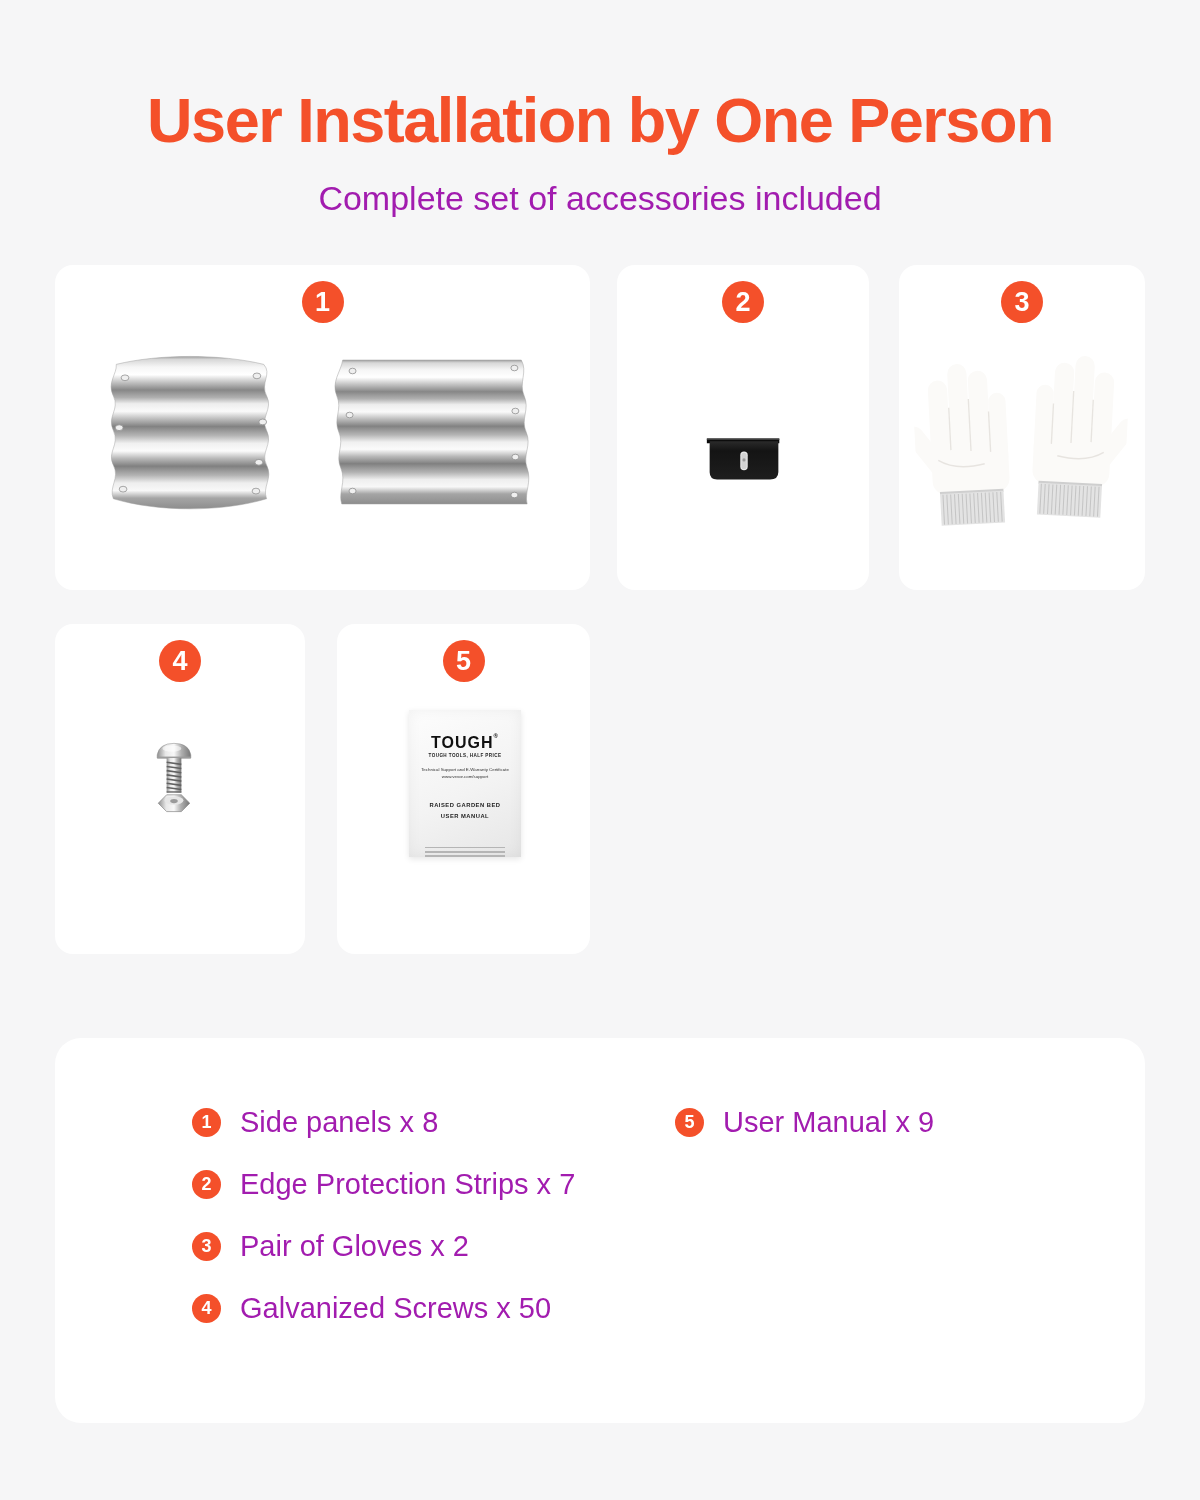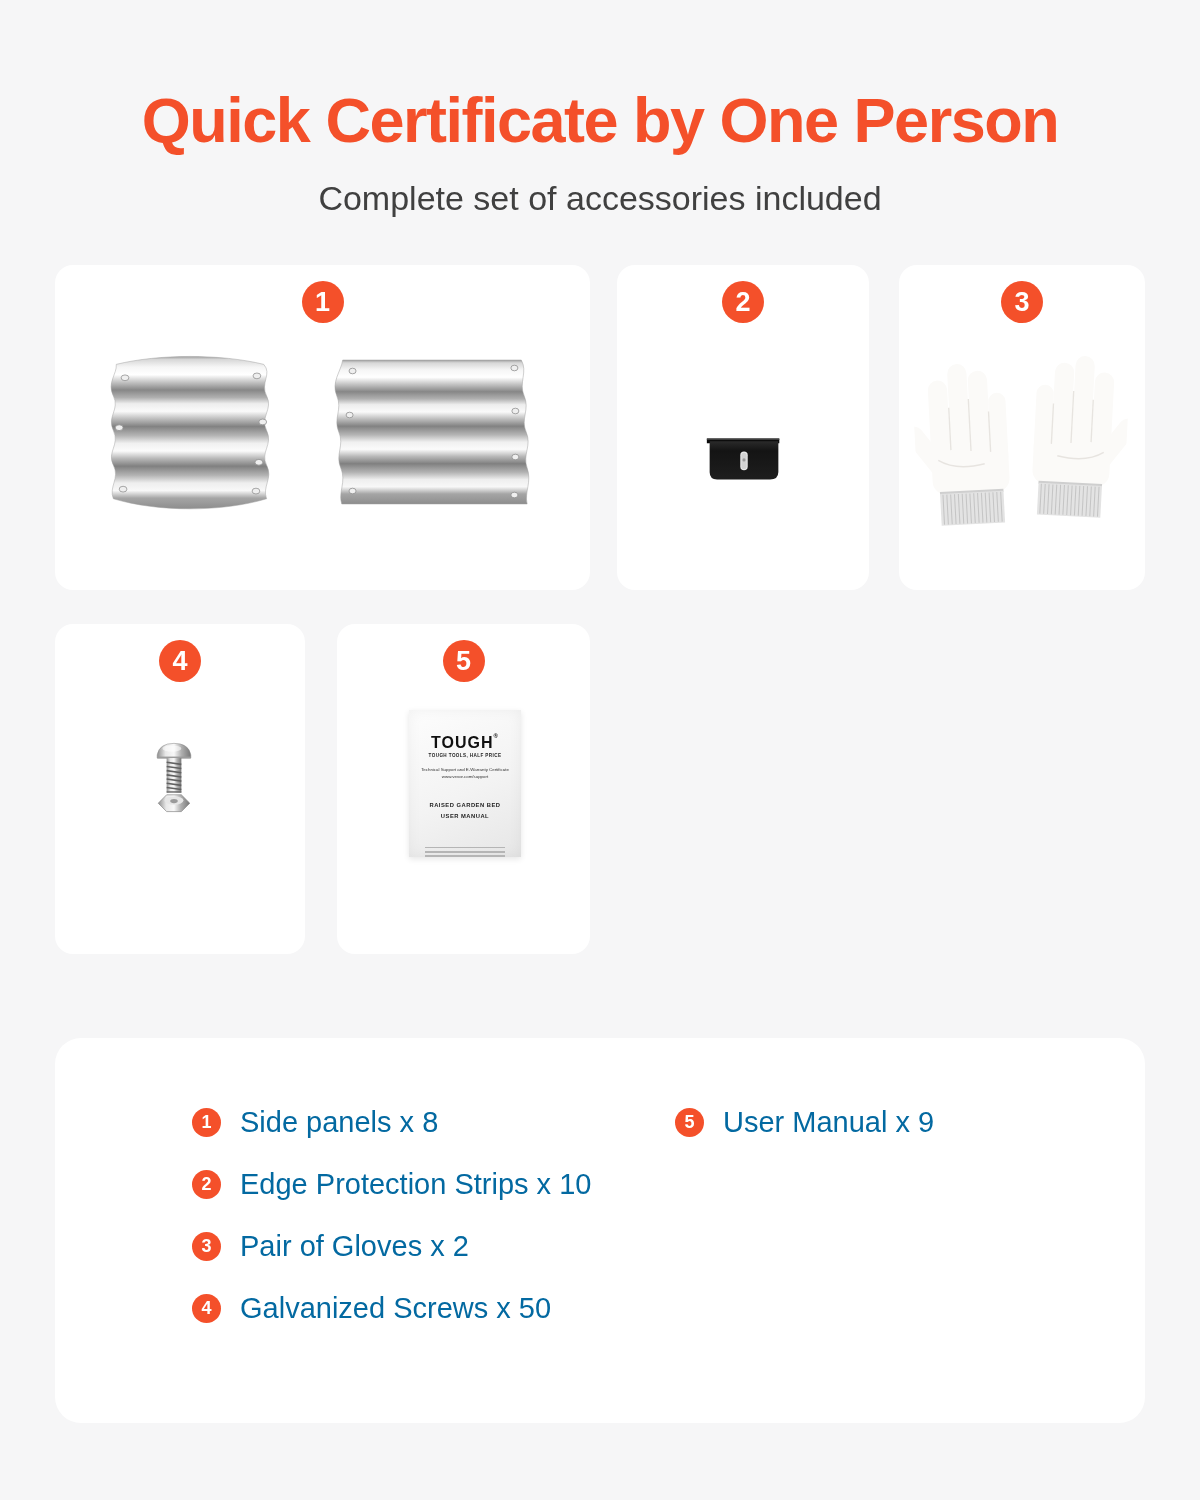--- a/index.html
+++ b/index.html
@@ -8,21 +8,21 @@
     background:#f6f6f7;
     font-family:"Liberation Sans",sans-serif;
   }
   .title{
     position:absolute;top:84px;left:0;width:1200px;margin:0;
     text-align:center;font-size:63px;font-weight:700;letter-spacing:-1.5px;
     color:#f4502a;
   }
   .subtitle{
     position:absolute;top:179px;left:0;width:1200px;
-    text-align:center;font-size:34px;color:#404040;
+    text-align:center;font-size:34px;color:#a21caf;
   }
   .card{position:absolute;background:#ffffff;border-radius:18px}
   #card1{left:55px;top:265px;width:535px;height:325px}
   #card2{left:617px;top:265px;width:252px;height:325px}
   #card3{left:899px;top:265px;width:246px;height:325px}
   #card4{left:55px;top:624px;width:250px;height:330px}
   #card5{left:337px;top:624px;width:253px;height:330px}
   .badge{
     position:absolute;top:16px;left:50%;transform:translateX(-50%);
     width:42px;height:42px;border-radius:50%;background:#f4502a;
@@ -56,31 +56,31 @@
   .legend{
     position:absolute;left:55px;top:1038px;width:1090px;height:385px;
     background:#ffffff;border-radius:26px;
   }
   .lrow{position:absolute;display:flex;align-items:center;gap:19px;height:30px}
   .lrow .dot{
     width:29px;height:29px;border-radius:50%;background:#f4502a;flex:0 0 auto;
     color:#fff;font-weight:700;font-size:18px;
     display:flex;align-items:center;justify-content:center;
   }
-  .lrow .ltext{font-size:29px;color:#0369a1;white-space:nowrap}
+  .lrow .ltext{font-size:29px;color:#a21caf;white-space:nowrap}
   #lrow1{left:137px;top:69px}
   #lrow2{left:137px;top:131px}
   #lrow3{left:137px;top:193px}
   #lrow4{left:137px;top:255px}
   #lrow5{left:620px;top:69px}
 </style>
 </head>
 <body>
 
-<h1 class="title">Quick Certificate by One Person</h1>
+<h1 class="title">User Installation by One Person</h1>
 <div class="subtitle">Complete set of accessories included</div>
 
 <section class="card" id="card1">
   <div class="badge">1</div>
   <svg class="panel-curved" viewBox="0 0 200 175" preserveAspectRatio="none">
     <defs>
       <linearGradient id="corrA" x1="0" y1="0" x2="0" y2="1">
         <stop offset="0" stop-color="#9e9e9e"></stop>
           <stop offset="0.02" stop-color="#d7d7d7"></stop>
         <stop offset="0.07" stop-color="#f6f6f6"></stop>
@@ -276,21 +276,21 @@
   </div>
 </section>
 
 <section class="legend">
   <div class="lrow" id="lrow1">
     <span class="dot">1</span>
     <span class="ltext">Side panels x 8</span>
   </div>
   <div class="lrow" id="lrow2">
     <span class="dot">2</span>
-    <span class="ltext">Edge Protection Strips x 10</span>
+    <span class="ltext">Edge Protection Strips x 7</span>
   </div>
   <div class="lrow" id="lrow3">
     <span class="dot">3</span>
     <span class="ltext">Pair of Gloves x 2</span>
   </div>
   <div class="lrow" id="lrow4">
     <span class="dot">4</span>
     <span class="ltext">Galvanized Screws x 50</span>
   </div>
   <div class="lrow" id="lrow5">

